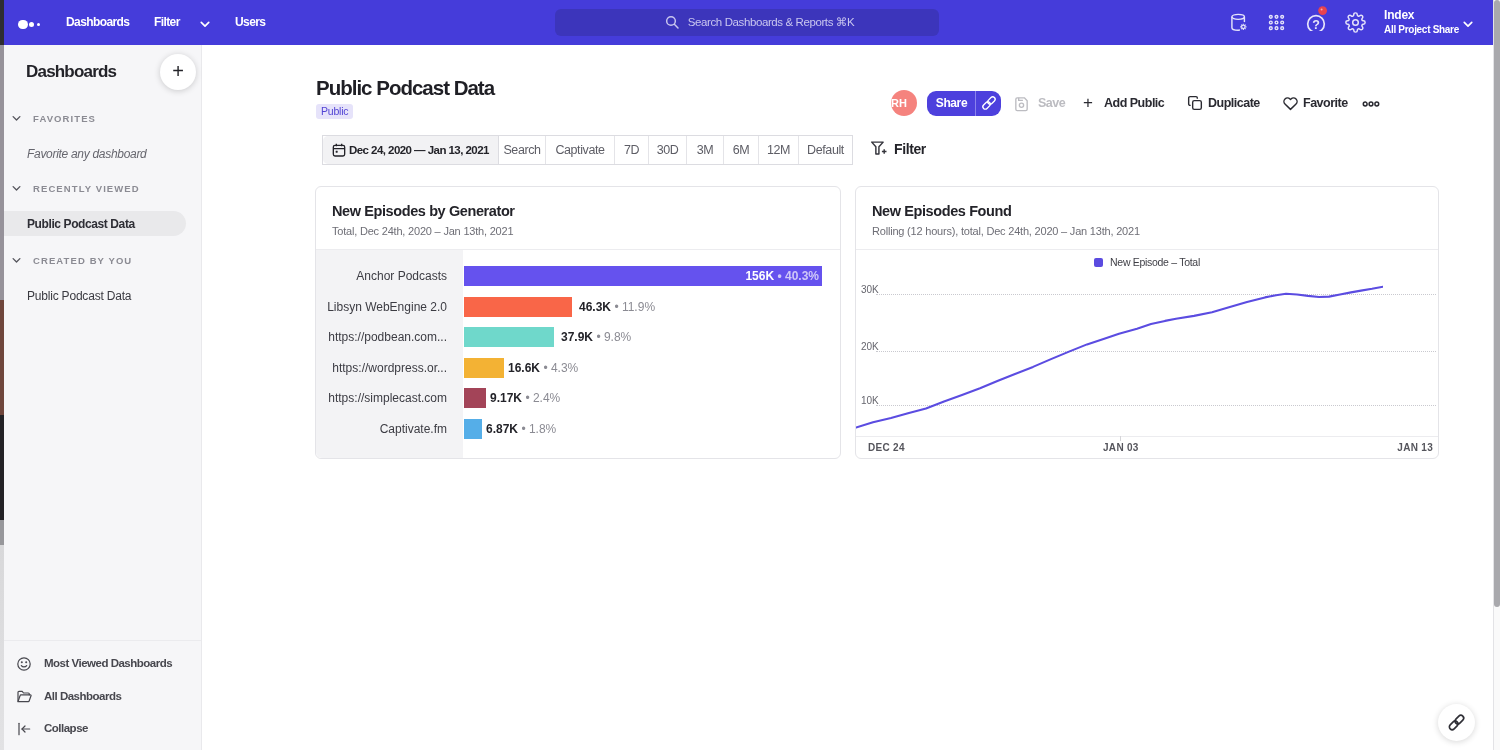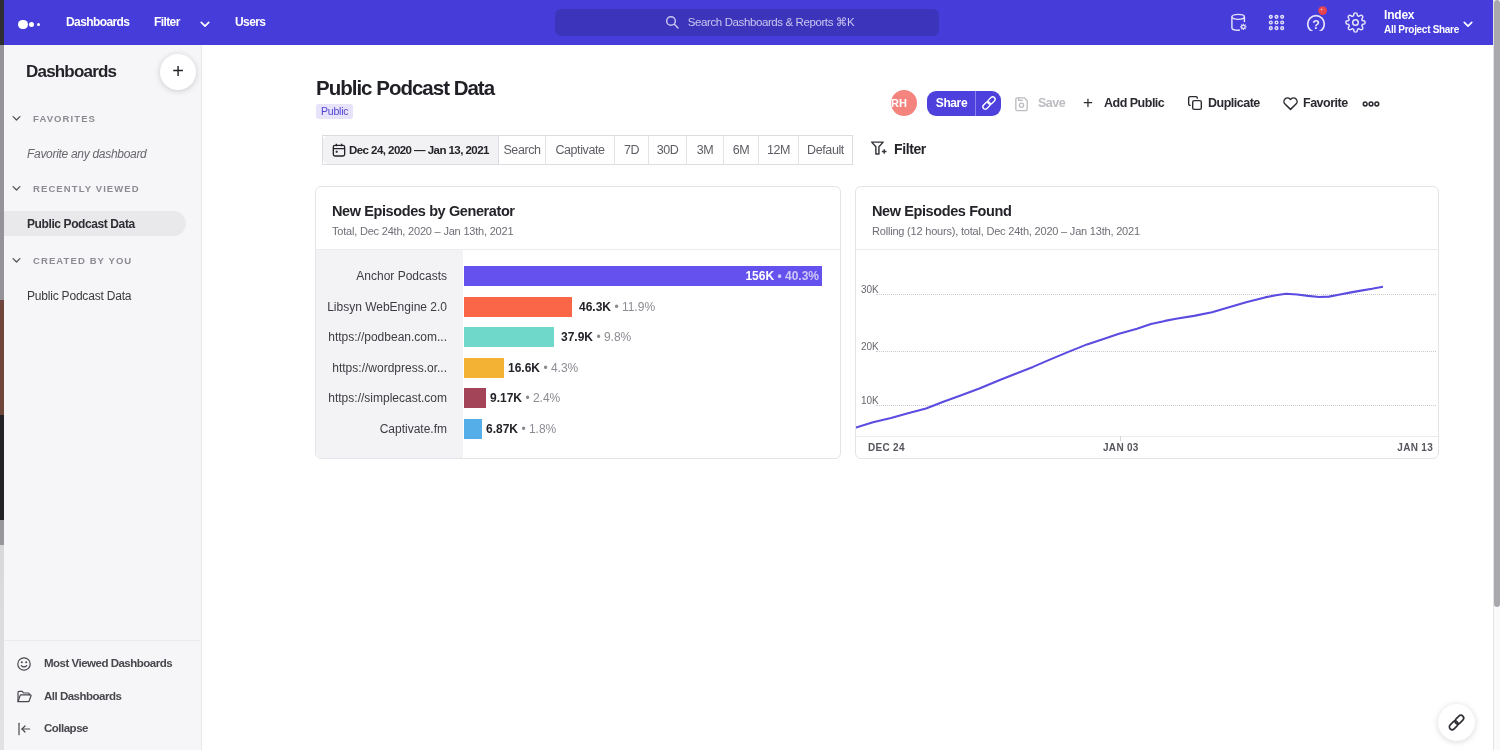--- a/index.html
+++ b/index.html
@@ -312,20 +312,21 @@
   <div class="bval" style="top:171px; left:192px;"><b>16.6K</b> <span>• 4.3%</span></div>
   <div class="bval" style="top:201px; left:174px;"><b>9.17K</b> <span>• 2.4%</span></div>
   <div class="bval" style="top:232px; left:170px;"><b>6.87K</b> <span>• 1.8%</span></div>
 </div>
 
 <div class="card" id="card2">
   <div class="chead">
     <div class="ctitle">New Episodes Found</div>
     <div class="csub">Rolling (12 hours), total, Dec 24th, 2020 – Jan 13th, 2021</div>
   </div>
+  <div id="legend"><i></i>New Episode – Total</div>
   <div class="gline" style="top:107px;"></div>
   <div class="gline" style="top:164px;"></div>
   <div class="gline" style="top:218px;"></div>
   <div class="glabel" style="top:97px;">30K</div>
   <div class="glabel" style="top:154px;">20K</div>
   <div class="glabel" style="top:208px;">10K</div>
   <svg class="abs" style="left:0; top:64px;" width="527" height="186" viewBox="0 0 527 186">
     <polyline fill="none" stroke="#5b4ce1" stroke-width="2.1" stroke-linejoin="round" stroke-linecap="round" points="0,176.5 17,171.2 35,166.9 52,162.3 70,157.6 88,150.5 106,144.1 124,137.3 142,129.8 159,123 177,115.9 195,108.1 213,100.6 231,93.4 249,87.4 263,82.7 281,77.7 295,73.1 309,69.9 320,67.8 338,64.9 356,61.3 373,56.3 391,51 409,46.4 420,44.2 430,42.8 441,43.5 452,44.9 463,46 473,45.6 484,43.5 495,41.4 505,39.6 516,37.8 527,35.7"></polyline>
   </svg>
   <div id="xaxis"></div>

